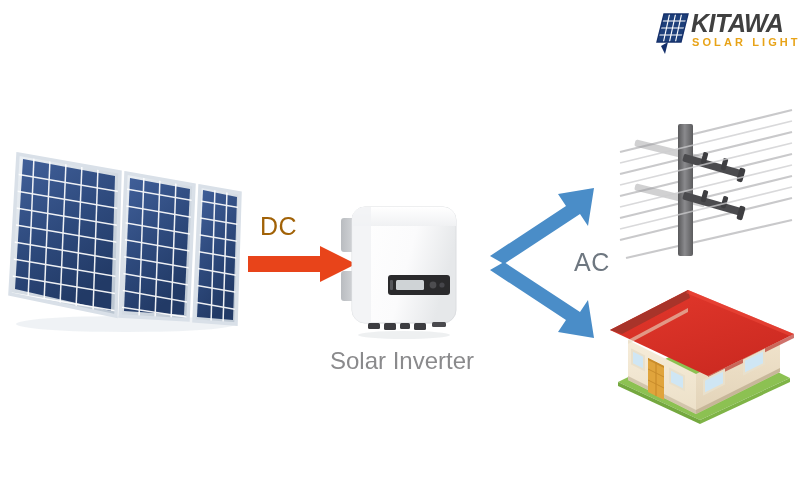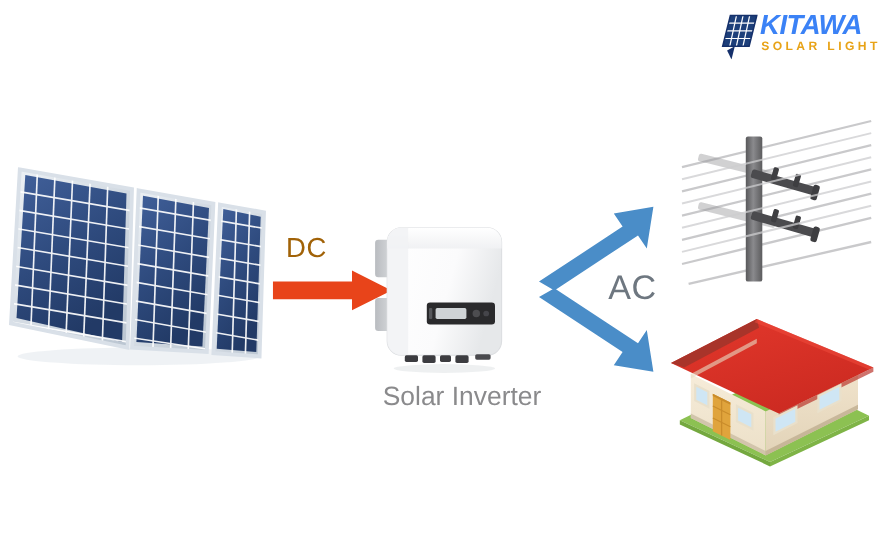--- a/index.html
+++ b/index.html
@@ -35,21 +35,21 @@
     position: absolute;
     left: 36px;
     top: 0px;
     width: 104px;
   }
   .logo-word {
     font-size: 25px;
     font-weight: bold;
     font-style: italic;
     letter-spacing: -0.5px;
-    color: #3b82f6;
+    color: #404040;
     line-height: 26px;
     white-space: nowrap;
   }
   .logo-sub {
     font-size: 11px;
     font-weight: bold;
     letter-spacing: 3.1px;
     color: #e8a317;
     line-height: 12px;
     white-space: nowrap;
@@ -96,40 +96,40 @@
     left: 330px;
     top: 193px;
     width: 140px;
     height: 150px;
   }
   #inverter-label {
     position: absolute;
     left: 330px;
     top: 347px;
     width: 180px;
-    text-align: center;
+    text-align: left;
     font-size: 24px;
     color: #8a8a8c;
     line-height: 28px;
     white-space: nowrap;
   }
 
   
   #ac-group {
     position: absolute;
     left: 488px;
     top: 182px;
     width: 135px;
     height: 160px;
   }
   #ac-label {
     position: absolute;
-    left: 553px;
+    left: 574px;
     top: 248px;
-    font-size: 31px;
+    font-size: 25px;
     color: #6e7780;
     letter-spacing: 0.5px;
     line-height: 28px;
   }
 
   
   #grid-pole {
     position: absolute;
     left: 612px;
     top: 108px;

